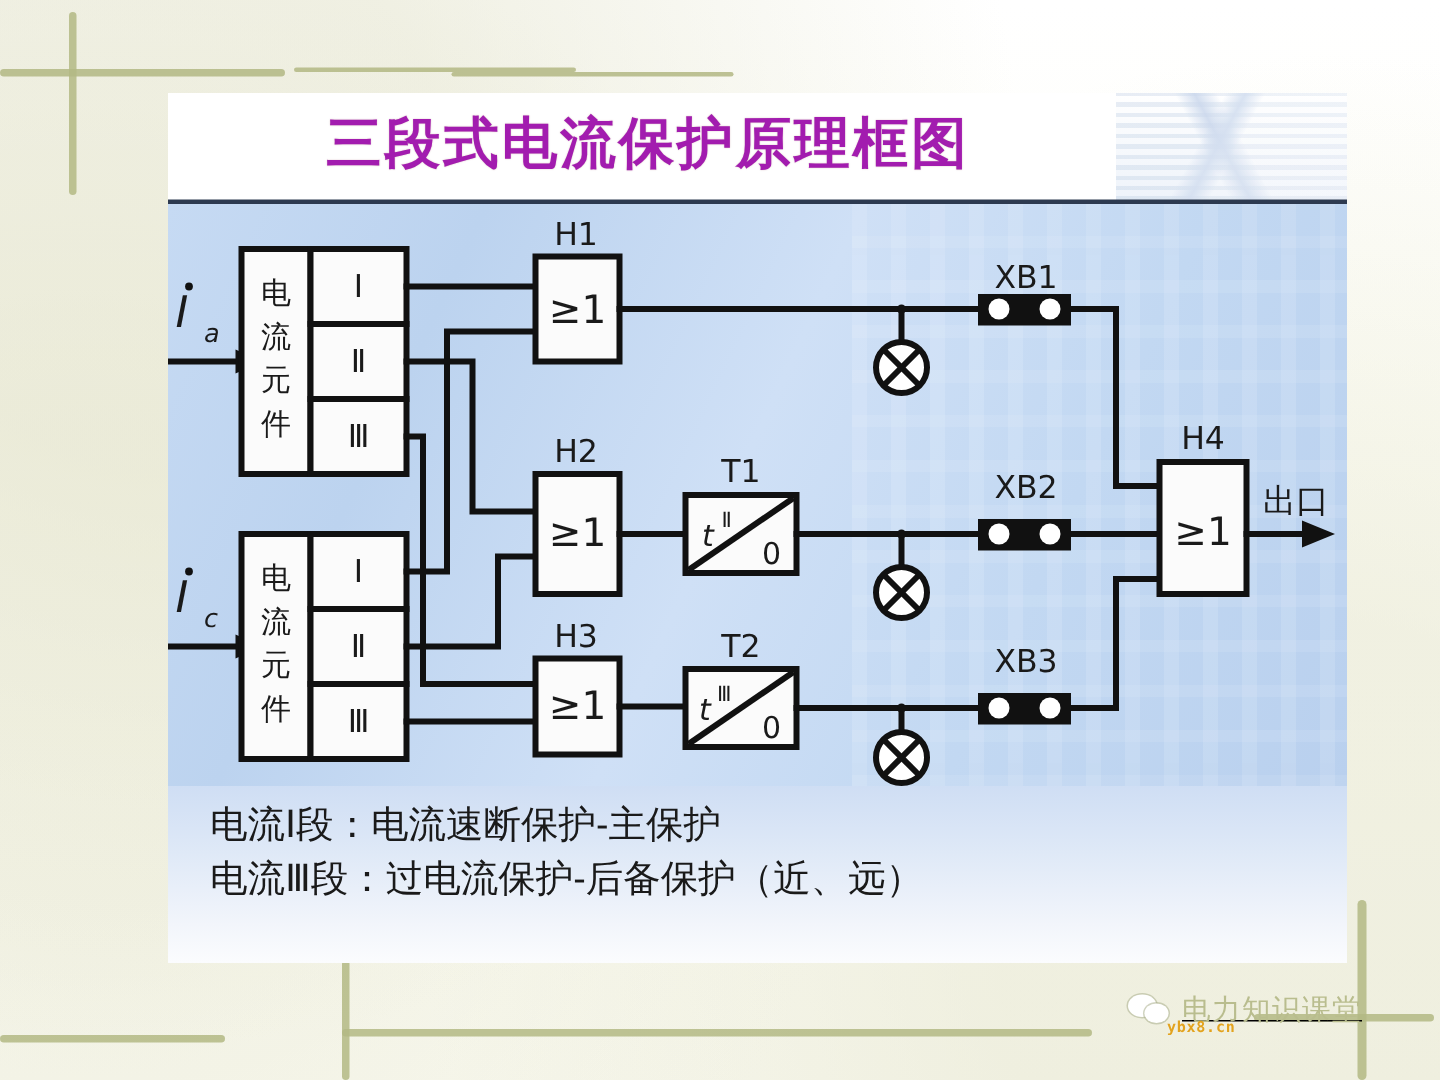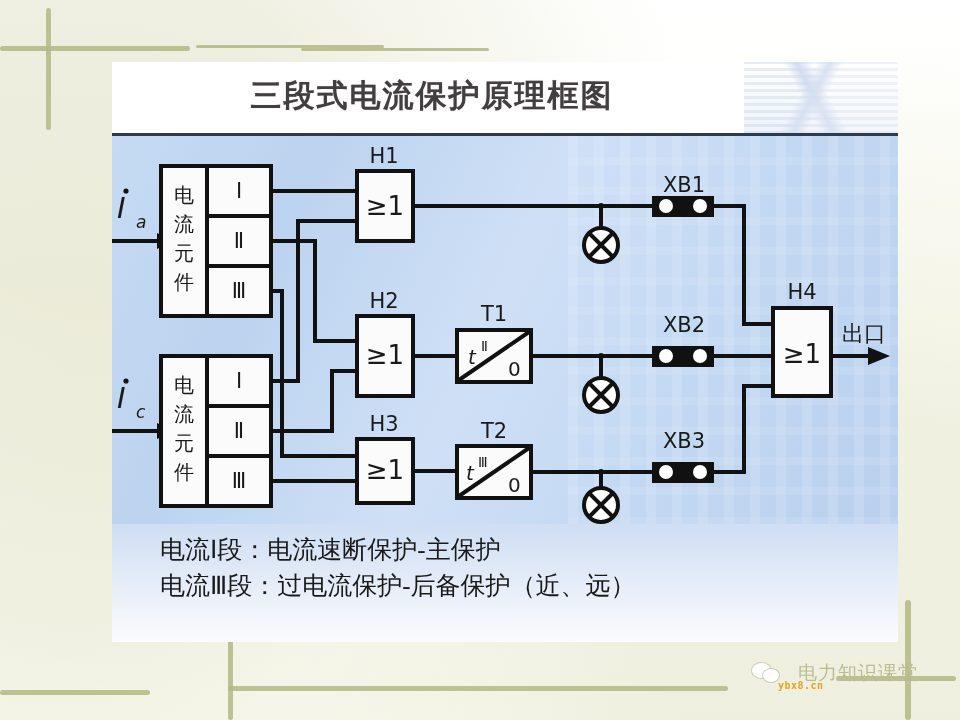--- a/index.html
+++ b/index.html
@@ -34,43 +34,43 @@
   #header-photo{position:absolute;left:744px;top:62px;width:154px;height:72px;
     background:
       linear-gradient(118deg, rgba(255,255,255,0) 38%, rgba(210,222,240,.9) 45%, rgba(255,255,255,.2) 52%),
       linear-gradient(62deg, rgba(255,255,255,0) 40%, rgba(200,214,236,.85) 47%, rgba(255,255,255,.15) 55%),
       repeating-linear-gradient(0deg, rgba(176,196,222,.30) 0 3px, rgba(255,255,255,0) 3px 7px),
       linear-gradient(180deg,#ffffff,#eef3fa);
     opacity:.95;}
   #title{position:absolute;left:112px;top:68px;width:640px;height:56px;
     display:flex;align-items:center;justify-content:center;
     font-family:Liberation Mono, monospace;
-    font-size:31px;font-weight:bold;color:#404040;letter-spacing:2px;
+    font-size:37px;font-weight:bold;color:#a21caf;letter-spacing:2px;
     text-shadow:0 0 1px rgba(120,30,50,.35);}
 
   
   #diagram-panel{position:absolute;left:112px;top:133px;width:786px;height:389px;
     background:linear-gradient(115deg,#c6daf3 0%,#bcd3ef 22%,#cfe0f6 48%,#c2d8f2 72%,#b9d0ee 100%);
     border-top:3px solid #2d3a50;overflow:hidden;}
   #panel-ghost{position:absolute;right:0;top:0;width:330px;height:389px;
     background:
       repeating-linear-gradient(90deg, rgba(255,255,255,.22) 0 10px, rgba(255,255,255,0) 10px 26px),
       repeating-linear-gradient(0deg, rgba(255,255,255,.16) 0 8px, rgba(255,255,255,0) 8px 30px);
     opacity:.55;}
   #diagram-svg{position:absolute;left:0;top:0;}
 
   
   #legend{position:absolute;left:112px;top:524px;width:786px;height:118px;
     background:linear-gradient(180deg,#cfdef4 0%,#dfe9f7 38%,#f2f5fb 78%,#fbfcfe 100%);
     padding:8px 0 0 28px;box-sizing:border-box;}
-  .legend-line{font-family:Liberation Serif, serif;
-    font-size:25px;color:#1a1a1a;line-height:36px;white-space:nowrap;margin-left:20px;}
-
-  
-  #watermark{position:absolute;left:752px;top:660px;display:flex;align-items:center;gap:16px;}
+  .legend-line{font-family:Liberation Sans, sans-serif;
+    font-size:25px;color:#1a1a1a;line-height:36px;white-space:nowrap;}
+
+  
+  #watermark{position:absolute;left:752px;top:660px;display:flex;align-items:center;gap:6px;text-decoration:underline;}
   #wechat-icon{position:relative;width:30px;height:22px;}
   #wechat-icon .b1,#wechat-icon .b2{position:absolute;background:#ffffff;border-radius:50%;
      box-shadow:0 0 0 1px rgba(170,175,140,.55);}
   #wechat-icon .b1{left:0;top:1px;width:19px;height:15px;}
   #wechat-icon .b2{left:11px;top:7px;width:16px;height:13px;}
   #wm-text{position:relative;font-family:"DejaVu Sans","Liberation Sans",sans-serif;
     font-size:19px;color:#b9bd8e;letter-spacing:1px;white-space:nowrap;}
   #wm-domain{position:absolute;left:778px;top:680px;
     font-family:"DejaVu Sans Mono","Liberation Mono",monospace;
     font-size:10px;font-weight:bold;color:#e3a31e;letter-spacing:.5px;}

